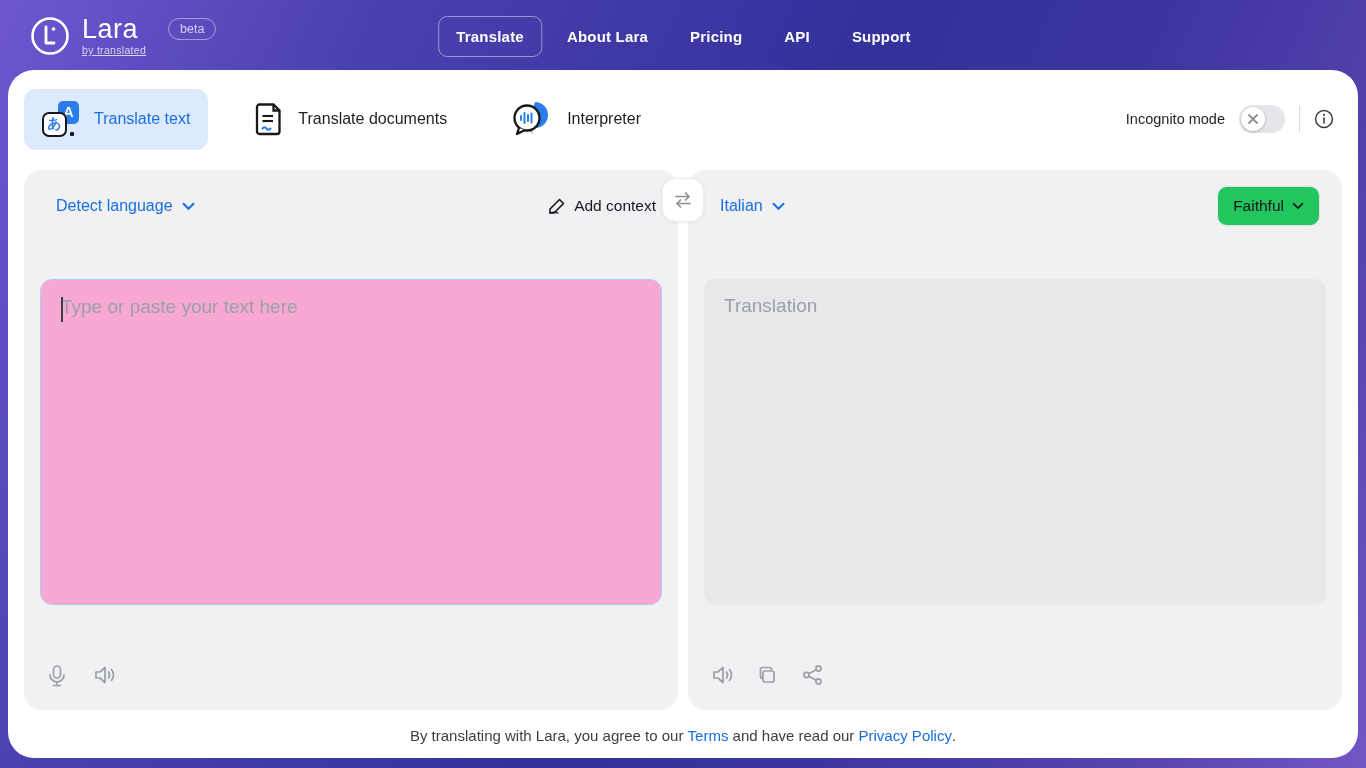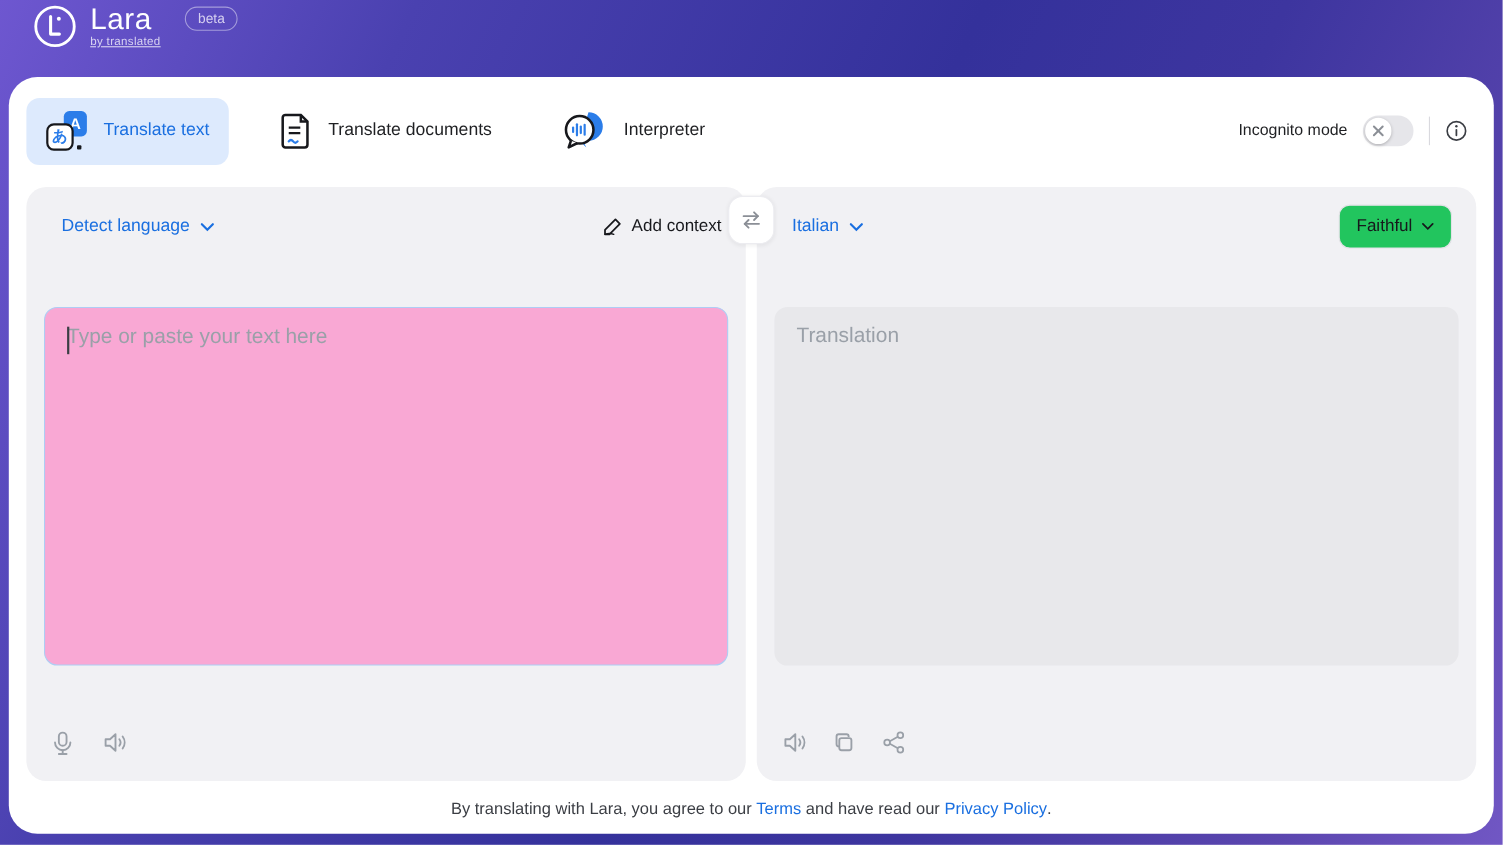--- a/index.html
+++ b/index.html
@@ -3,21 +3,21 @@
 <meta charset="utf-8">
 <style>
   * { margin:0; padding:0; box-sizing:border-box; }
   html,body { width:1366px; height:768px; overflow:hidden; }
   body {
     font-family:"Liberation Sans", sans-serif;
     background:linear-gradient(115deg,#6e57d0 0%,#4a41b0 22%,#34319b 52%,#3d359f 68%,#5b46af 88%,#7157c4 100%);
     color:#1f2023;
   }
   
-  .topbar { height:72px; display:flex; align-items:flex-start; padding:4px 30px; color:#fff; }
+  .topbar { height:72px; display:flex; align-items:flex-start; padding:16px 30px; color:#fff; }
   .logo-wrap { display:flex; align-items:flex-start; gap:12px; }
   .logo-circle { width:40px; height:40px; flex:none; }
   .logo-text { display:flex; flex-direction:column; line-height:1; }
   .logo-name { font-size:27px; font-weight:500; letter-spacing:.5px; }
   .logo-tag { font-size:10.5px; color:#d9d4f2; margin-top:2px; letter-spacing:.3px;text-decoration:underline; }
   .beta-badge { margin-left:10px; margin-top:2px; border:1px solid rgba(255,255,255,.45); color:#d6d0f0;
     border-radius:999px; font-size:12.5px; padding:3px 11px; align-self:flex-start; }
   .nav { position:absolute; left:50%; top:0; height:72px; transform:translateX(-50%);
     display:flex; align-items:center; gap:8px; }
   .nav-item { color:#fff; font-size:15px; font-weight:700; padding:11px 17px; border-radius:9px;
@@ -99,20 +99,27 @@
         <circle cx="23.5" cy="13" r="1.8" fill="#fff"></circle>
       </svg>
     </div>
     <div class="logo-text">
       <span class="logo-name">Lara</span>
       <span class="logo-tag">by translated</span>
     </div>
     <span class="beta-badge">beta</span>
   </div>
 
+  <div class="nav">
+    <div class="nav-item active">Translate</div>
+    <div class="nav-item">About Lara</div>
+    <div class="nav-item">Pricing</div>
+    <div class="nav-item">API</div>
+    <div class="nav-item">Support</div>
+  </div>
 
 </div>
 
 <div class="card">
 
   <div class="tabs-row">
     <div class="tab active">
       <span class="tt-icon">
         <span class="tt-a">A</span>
         <span class="tt-hira">あ</span>

